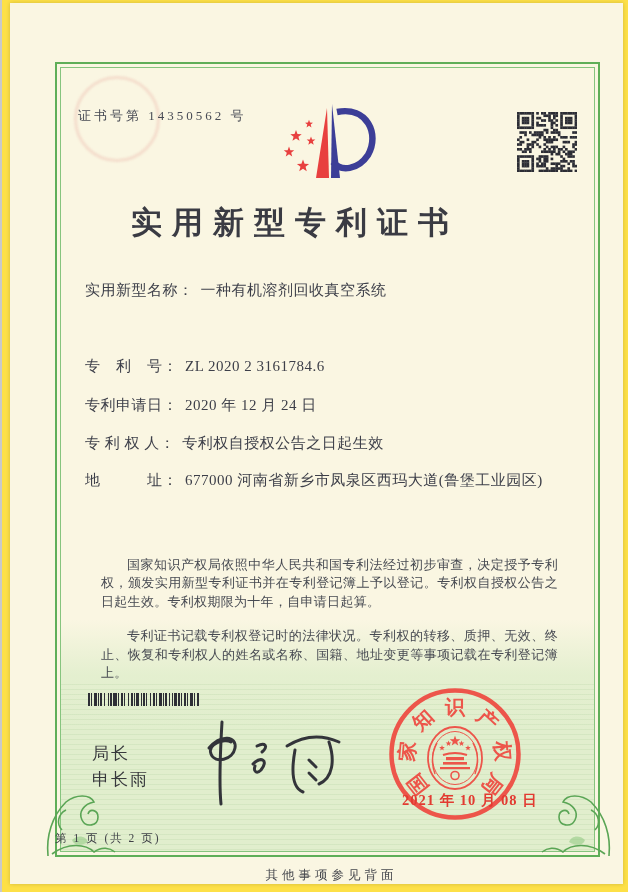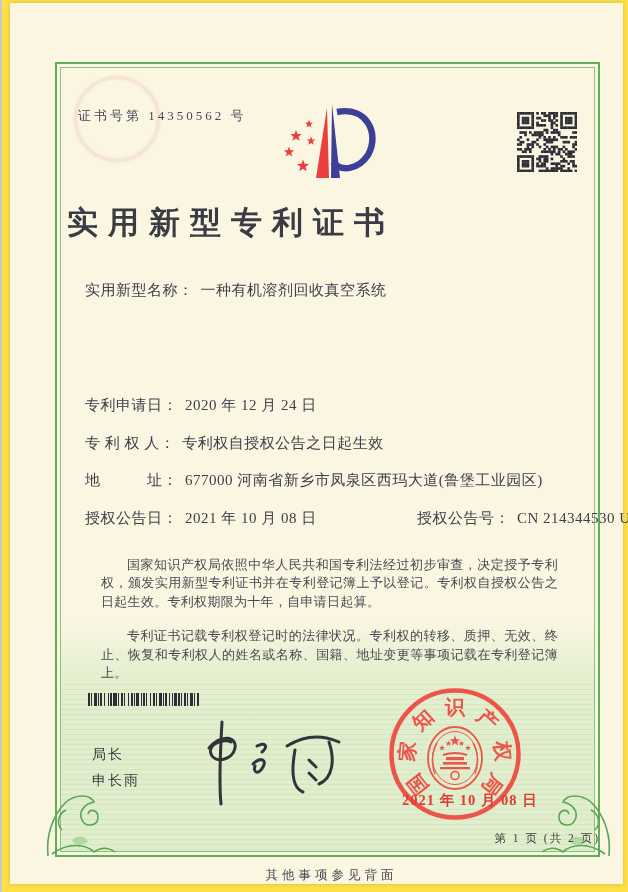--- a/index.html
+++ b/index.html
@@ -12,37 +12,37 @@
   #frame-inner{position:absolute;left:3px;top:3px;right:3px;bottom:3px;border:1px solid #86c47e;}
   
   #band{position:absolute;left:4px;right:4px;bottom:4px;top:556px;
         background:linear-gradient(180deg,rgba(224,238,204,0) 0px,rgba(224,238,204,.85) 55px,#e1eecd 110px);}
   #band-lines{position:absolute;left:4px;right:4px;bottom:4px;top:620px;
         background:repeating-linear-gradient(180deg,rgba(130,180,115,.13) 0 1px,rgba(0,0,0,0) 1px 5px);}
   .txt{position:absolute;color:#3d3f49;white-space:nowrap;}
   #cert-number{left:78px;top:107px;font-size:13px;letter-spacing:3px;color:#474a54;}
   #watermark{position:absolute;left:74px;top:76px;width:80px;height:80px;border-radius:50%;
              border:3px solid rgba(233,166,156,.30);filter:blur(1px);}
-  #title{left:55px;top:202px;width:480px;text-align:left;font-size:31px;font-weight:600;
-         letter-spacing:10px;color:#3a3b43;white-space:nowrap;padding-left:12px;}
+  #title{left:55px;top:202px;width:480px;text-align:center;font-size:31px;font-weight:600;
+         letter-spacing:10px;color:#3a3b43;white-space:nowrap;}
   .row{position:absolute;left:85px;font-size:15px;letter-spacing:.5px;color:#3d3f49;white-space:nowrap;}
   .row .val{margin-left:7px;}
   #grant-no{position:absolute;left:332px;top:0;}
   #paragraphs{position:absolute;left:85px;top:540px;width:489px;font-size:13px;line-height:18.4px;
               color:#474a52;letter-spacing:.3px;}
   #paragraphs p{margin:16px;text-indent:2em;text-align:justify;}
   #director{position:absolute;left:92px;top:741px;font-family:"Liberation Sans","DejaVu Sans",sans-serif;
-            font-size:14px;line-height:26px;color:#38393d;letter-spacing:2px;}
+            font-size:17px;line-height:26px;color:#38393d;letter-spacing:2px;}
   #signature-svg{position:absolute;left:195px;top:718px;}
   #seal-svg{position:absolute;left:386px;top:684px;opacity:.93;}
   #seal-svg text{font-family:"Liberation Sans","DejaVu Sans",sans-serif;font-size:20px;font-weight:700;
                  fill:#ee4a41;text-anchor:middle;dominant-baseline:central;}
   #seal-date{left:402px;top:791px;width:120px;text-align:center;color:#e23b31;font-size:14.5px;
              font-weight:700;letter-spacing:1px;}
-  #page-indicator{left:55px;top:831px;width:545px;text-align:right;font-size:11.5px;letter-spacing:2px;color:#3f4147;}
+  #page-indicator{left:55px;top:831px;width:545px;text-align:left;font-size:11.5px;letter-spacing:2px;color:#3f4147;}
   #back-note{left:25px;top:867px;width:613px;text-align:center;font-size:12.5px;letter-spacing:4px;color:#45474d;}
   .orn{position:absolute;}
   svg{display:block;}
 </style>
 </head>
 <body>
 
 <div id="scan">
   <div id="edge-line"></div>
   <div id="paper"></div>
@@ -369,34 +369,31 @@
         <rect x="51.92" y="56.64" width="2.61" height="2.61"></rect>
         <rect x="56.64" y="56.64" width="2.61" height="2.61"></rect>
       </g>
   </svg>
 
   <div id="title" class="txt">实用新型专利证书</div>
 
   <div class="row" style="top:281px">
     <span>实用新型名称：</span><span class="val">一种有机溶剂回收真空系统</span>
   </div>
+  <div class="row" style="top:357px">
+    <span>专　利　号：</span><span class="val">ZL 2020 2 3161784.6</span>
+  </div>
   <div class="row" style="top:396px">
     <span>专利申请日：</span><span class="val">2020 年 12 月 24 日</span>
   </div>
   <div class="row" style="top:434px">
     <span>专 利 权 人：</span><span class="val">专利权自授权公告之日起生效</span>
   </div>
   <div class="row" style="top:471px">
     <span>地　　　址：</span><span class="val">677000 河南省新乡市凤泉区西玛大道(鲁堡工业园区)</span>
-  </div>
-  <div class="row" style="top:509px">
-    <span>授权公告日：</span><span class="val">2021 年 10 月 08 日</span>
-    <span id="grant-no">
-      <span>授权公告号：</span><span class="val">CN 214344530 U</span>
-    </span>
   </div>
 
   <div id="paragraphs">
     <p>国家知识产权局依照中华人民共和国专利法经过初步审查，决定授予专利权，颁发实用新型专利证书并在专利登记簿上予以登记。专利权自授权公告之日起生效。专利权期限为十年，自申请日起算。</p>
     <p>专利证书记载专利权登记时的法律状况。专利权的转移、质押、无效、终止、恢复和专利权人的姓名或名称、国籍、地址变更等事项记载在专利登记簿上。</p>
   </div>
 
   <svg style="position:absolute;left:88px;top:693px;" width="165" height="13" viewBox="0 0 165 13">
     <g id="barcode-bars" fill="#2e2f36">
         <rect x="0" y="0" width="2" height="13"></rect>

